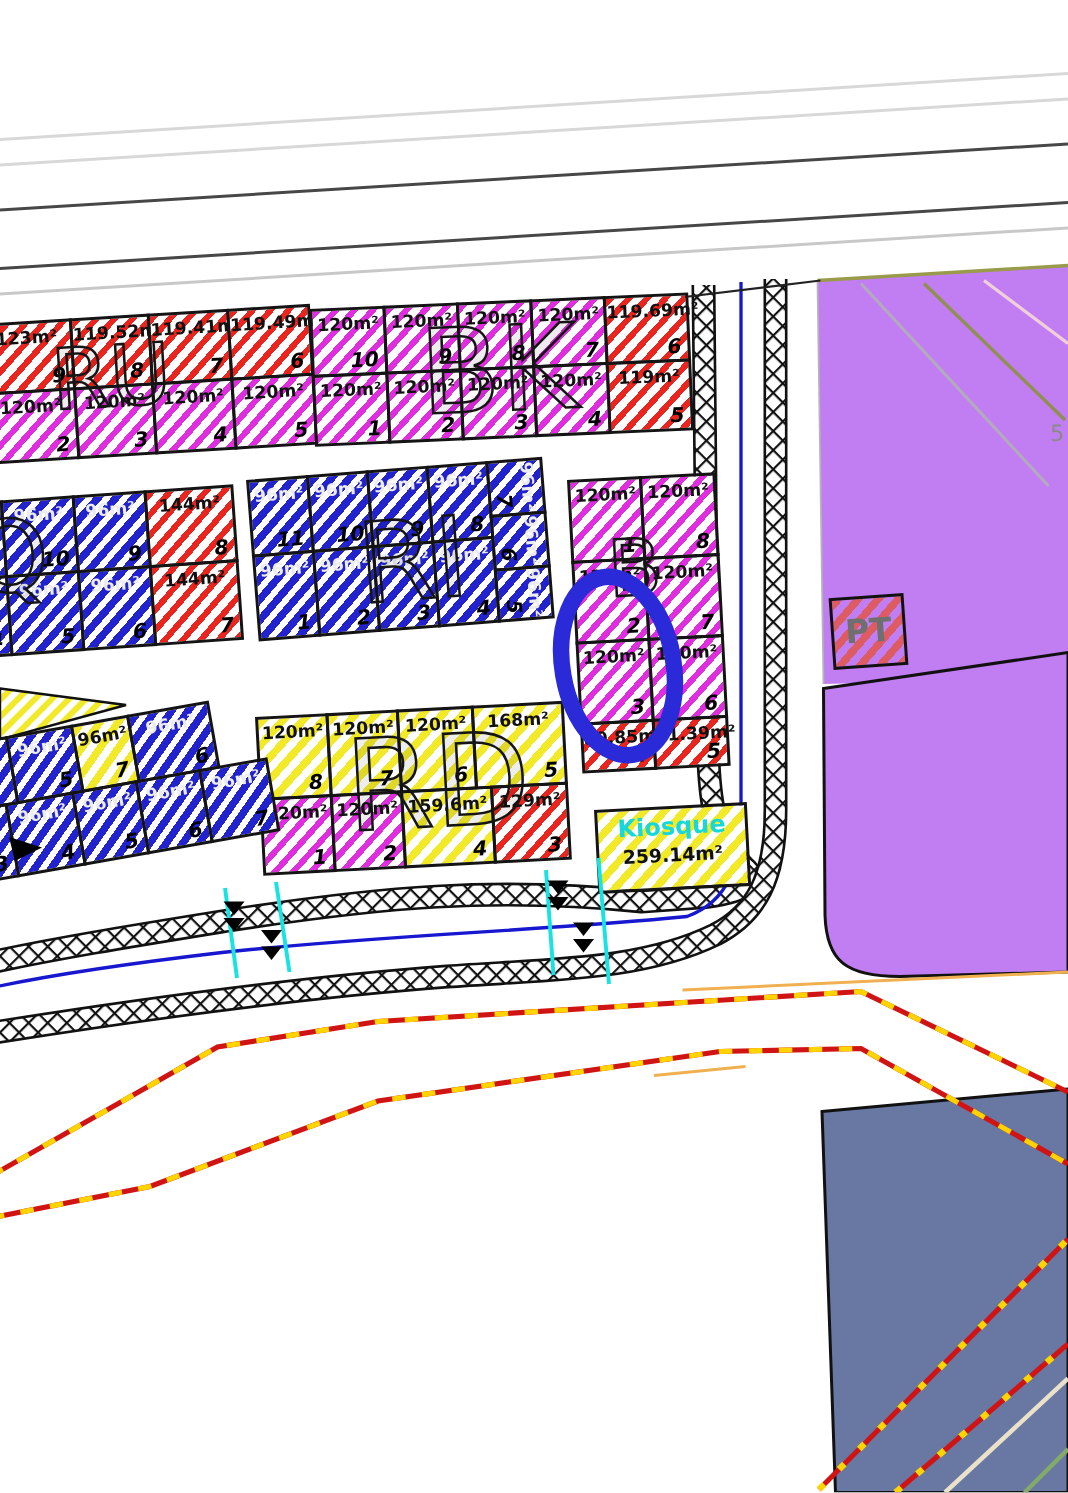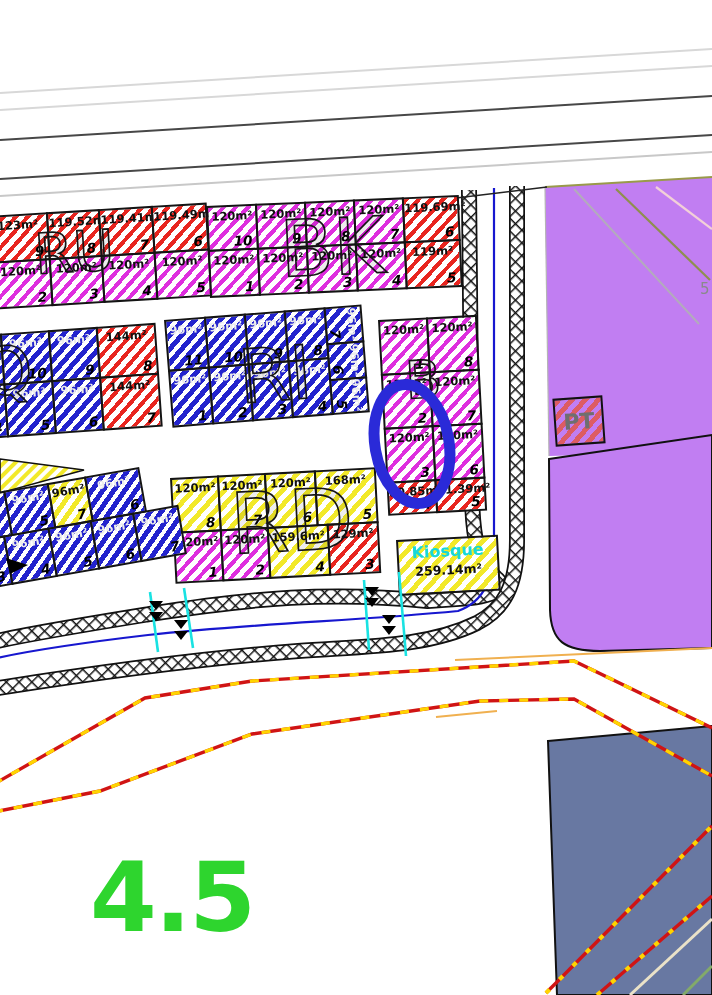--- a/index.html
+++ b/index.html
@@ -81,21 +81,20 @@
     <g stroke="#f0b050" stroke-width="2">
       <line x1="455" y1="660" x2="712" y2="648"></line>
       <line x1="436" y1="717" x2="497" y2="711"></line>
     </g>
 
     <path d="M0,459 L84,470 L0,493 Z" fill="url(#ys)" stroke="#111" stroke-width="1.6"></path>
   </svg>
 
   <div id="pt">PT</div>
   <span id="edge5">5</span>
-  <div id="zone">4.5</div>
 
   <div class="block" style="left: -14px; top: 216px; transform: rotate(-3.5deg);">
       <div class="parcel red" style="left: 0px; top: 0px; width: 62px; height: 48px;">
         <div class="inner">
           <span class="parea">123m²</span>
           <span class="pnum">9</span>
         </div>
       </div>
       <div class="parcel red" style="left: 60px; top: 0px; width: 54px; height: 48px;">
         <div class="inner">

